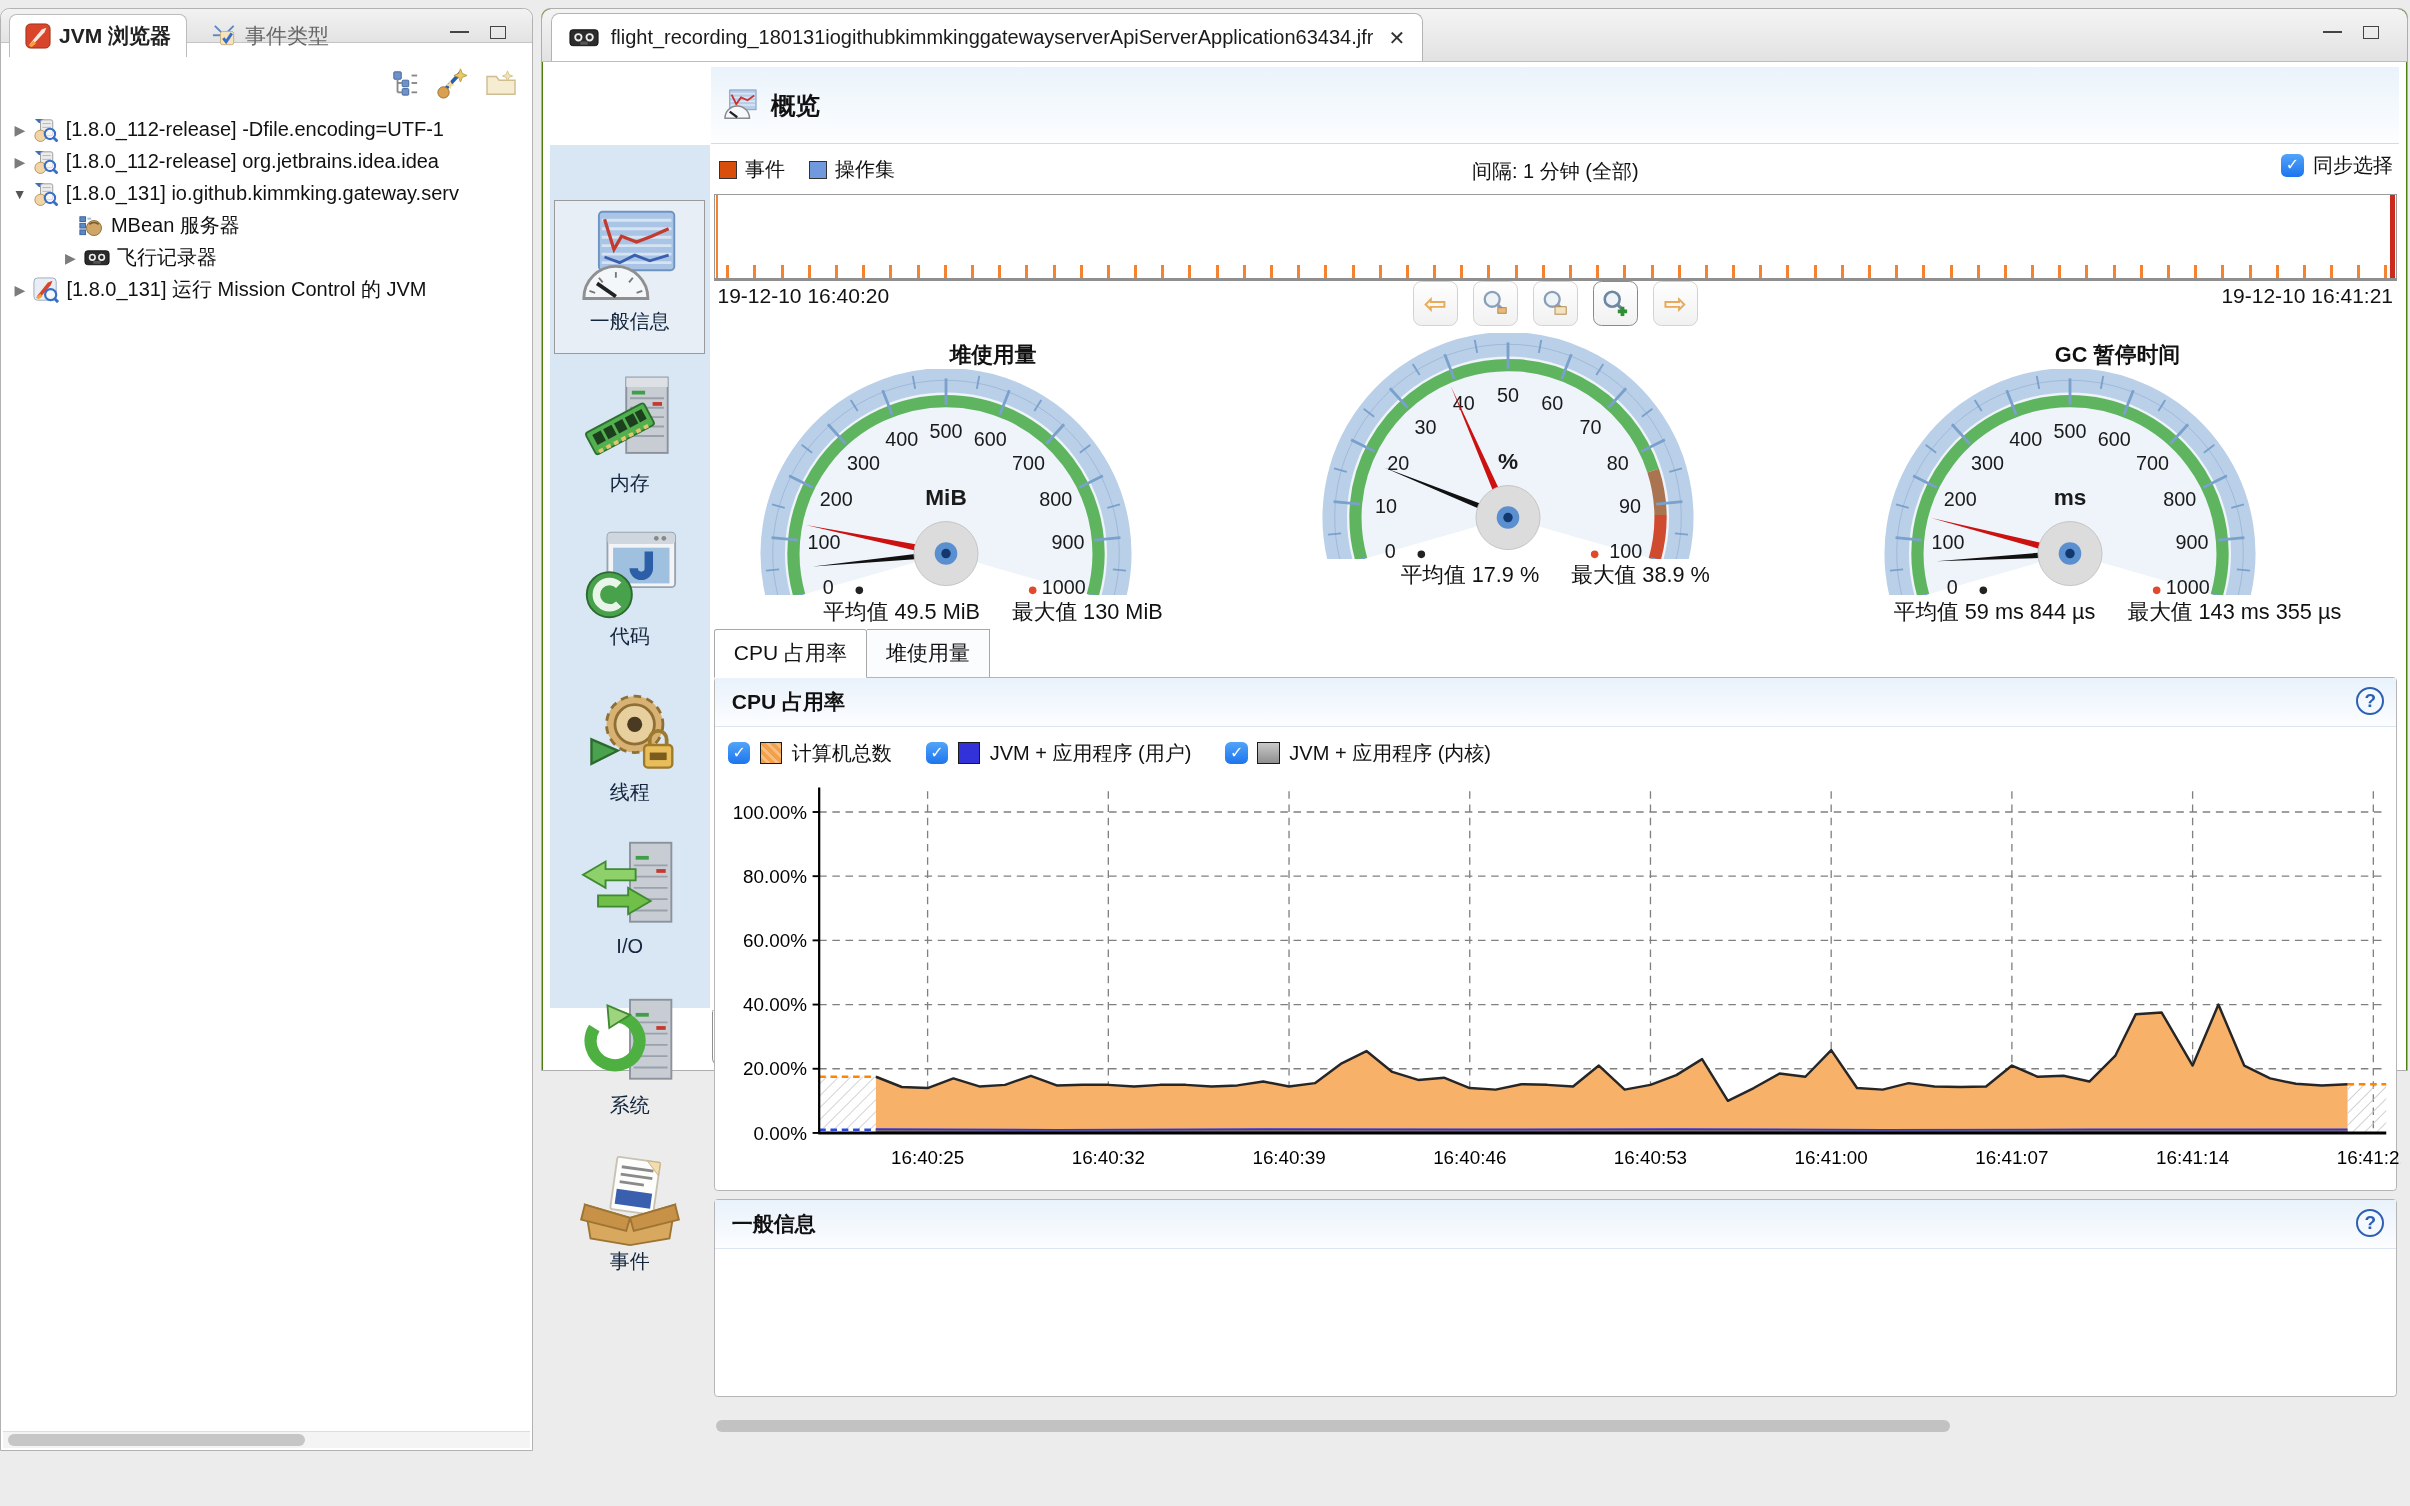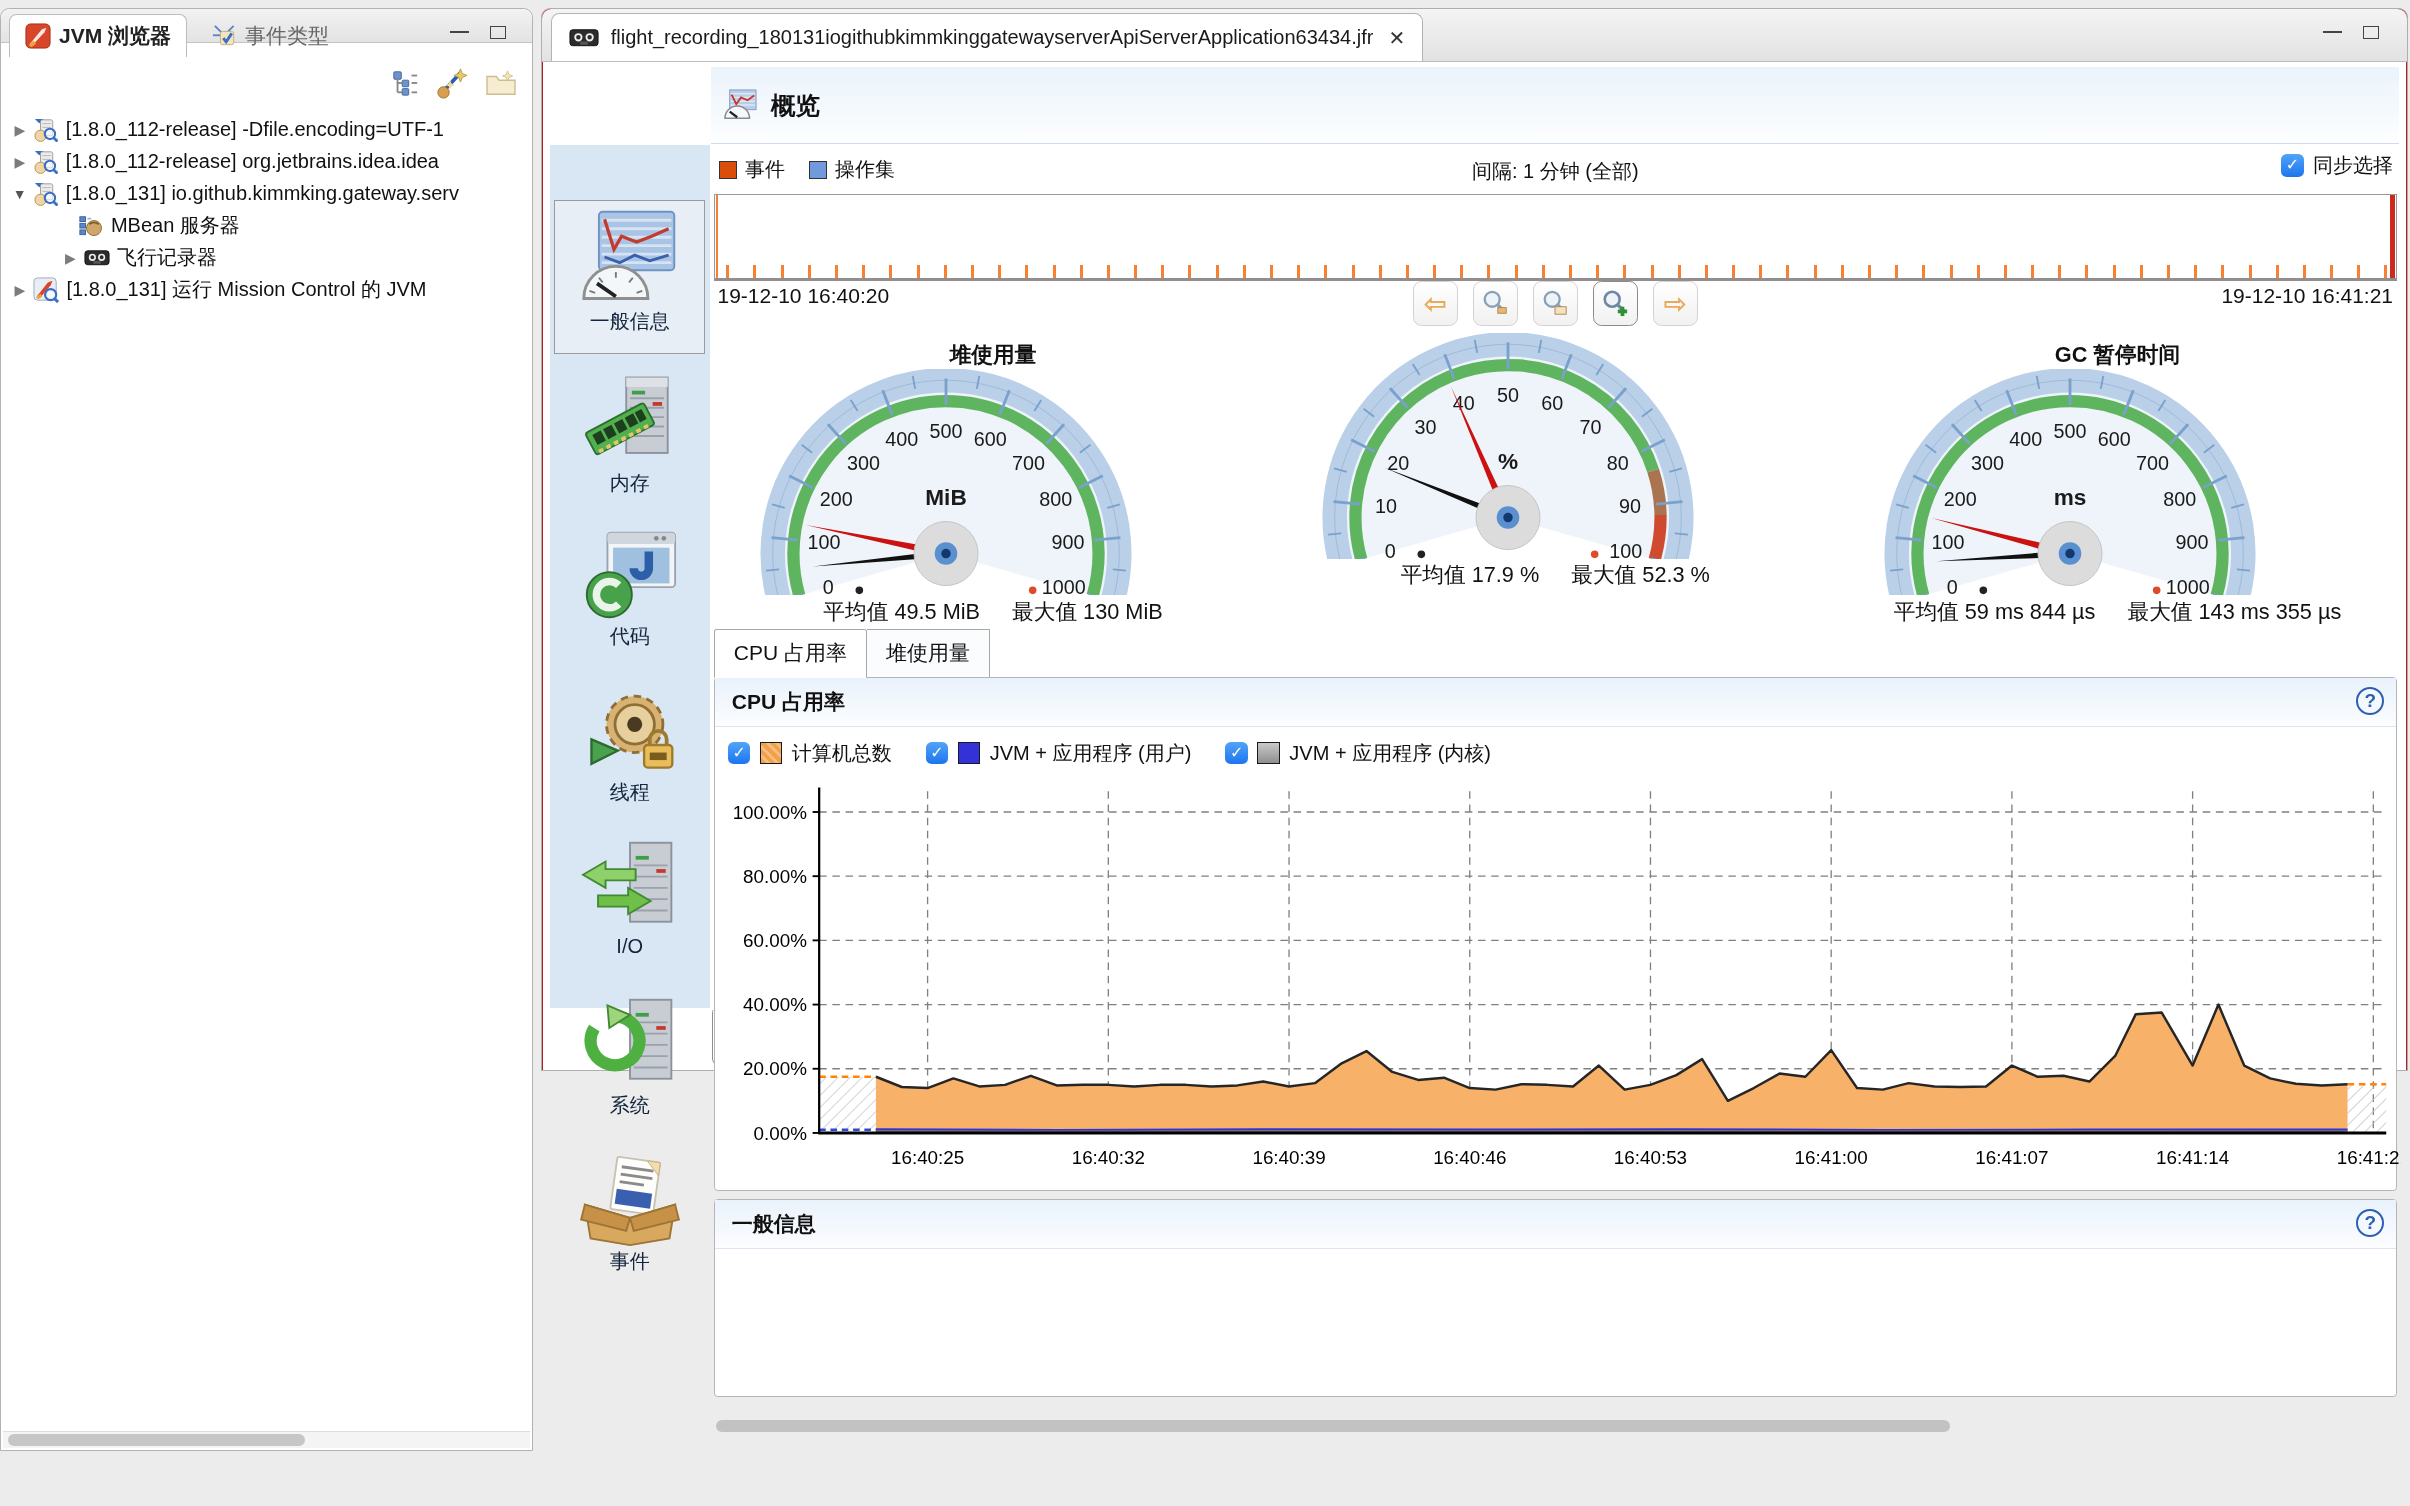--- a/index.html
+++ b/index.html
@@ -25,21 +25,21 @@
   .tree{position:absolute;left:0;top:105px;right:0;}
   .trow{position:absolute;left:0;right:0;height:32px;display:flex;align-items:center;font-size:20px;white-space:nowrap;overflow:hidden;}
   .tarrow{width:15px;display:inline-block;font-size:14px;color:#7c7c7c;margin-right:5.6px;text-align:center;flex:none;}
   .tarrow.open{color:#555;}
   .ticon{flex:none;margin-right:7.5px;display:flex;}
   
   .lw-hs{position:absolute;left:1.9px;right:1.9px;bottom:1.9px;height:17px;background:#f4f4f4;border-top:0.9px solid #ddd;border-radius:0;}
   .lw-hs .thumb{position:absolute;left:5.6px;top:2.8px;width:297px;height:11.3px;background:#c6c6c6;border-radius:6.6px;}
 
   
-  .ewin{position:absolute;left:541px;top:7.5px;width:1867px;height:1063px;background:#b91c1c;
+  .ewin{position:absolute;left:541px;top:7.5px;width:1867px;height:1063px;background:#4d7c0f;
     border:0.9px solid #aeaeae;border-radius:9.4px 9.4px 0 0;}
   .ed-tabbar{position:absolute;left:0;top:0;right:0;height:53px;background:linear-gradient(#f4f4f4,#e2e2e2);
     border-bottom:0.9px solid #bdbdbd;border-radius:9.4px 9.4px 0 0;}
   .ed-tab{position:absolute;left:9.4px;top:4.7px;height:48px;max-width:979px;background:#fff;
     border:0.9px solid #b3b3b3;border-bottom:none;border-radius:8.5px 8.5px 0 0;display:flex;align-items:center;
     gap:11.3px;padding:0 17px;font-size:20px;color:#1a1a1a;}
   .ed-tab .ttl{white-space:nowrap;overflow:hidden;text-overflow:clip;}
   .ed-close{font-size:20px;font-weight:bold;color:#333;margin-left:3.8px;cursor:default;}
   .ewin .winctl{right:28px;}
   .ed-body{position:absolute;left:0.9px;top:53px;right:0.9px;bottom:0;background:#fff;border-radius:0;}
@@ -702,21 +702,21 @@
                 <text x="364.9640204719815" y="238.83285625620988" text-anchor="middle" font-size="21" fill="#1a1a1a">100</text>
                 <text x="240" y="144" text-anchor="middle" font-size="24" font-weight="bold" fill="#1a1a1a">%</text>
                 <circle cx="147.94951465475594" cy="235.07311284892734" r="4" fill="#222"></circle>
                 <circle cx="332.05048534524406" cy="235.07311284892737" r="4" fill="#e0492a"></circle>
                 <polygon points="179.31229916930204,56.640741362894374 236.1492836429221,197.6768969966377 243.8507163570779,194.3231030033623" fill="#cc1111"></polygon>
                 <polygon points="108.29166941473079,142.9253765492261 238.6544461660367,199.33908443737303 241.3455538339633,192.66091556262697" fill="#111"></polygon>
                 <circle cx="240" cy="196" r="34" fill="#dcdcdc" stroke="#c2c2c2"></circle>
                 <circle cx="240" cy="196" r="12" fill="#5a8fd0"></circle>
                 <circle cx="240" cy="196" r="5" fill="#12386e"></circle>
               </svg>
-            <div class="gstats"><span>平均值 17.9 %</span><span class="sep"></span><span>最大值 52.3 %</span></div>
+            <div class="gstats"><span>平均值 17.9 %</span><span class="sep"></span><span>最大值 38.9 %</span></div>
           </div>
           <div class="gauge">
             <div class="gtitle">GC 暂停时间</div>
             <svg width="452" height="226" viewBox="0 0 480 240">
                 <path d="M 240 196 L 61.205324555472686 247.26854818196182 A 186 186 0 1 1 418.79467544452734 247.26854818196185 Z" fill="#eef4fa"></path>
                 <path fill="none" stroke="#bad0e9" stroke-width="26" d="M 63.12784794734932 246.71727347032783 A 184 184 0 1 1 416.8721520526507 246.71727347032785"></path>
                 <path fill="none" stroke="#9db8d8" stroke-width="1" fill-opacity="0" d="M 63.12784794734932 246.71727347032783 A 184 184 0 1 1 416.8721520526507 246.71727347032785"></path>
                 <path fill="none" stroke="#5fb55f" stroke-width="13" d="M 84.27560525799234 240.65325164235384 A 162 162 0 1 1 395.7243947420077 240.65325164235387"></path>
                 <line x1="61.205324555472686" y1="247.26854818196182" x2="88.12065204174561" y2="239.55070221908585" stroke="#7aa0cc" stroke-width="3"></line>
                 <line x1="48.85210279620864" y1="214.0687961571548" x2="62.78997030065176" y2="212.7512797706956" stroke="#7aa0cc" stroke-width="2"></line>

